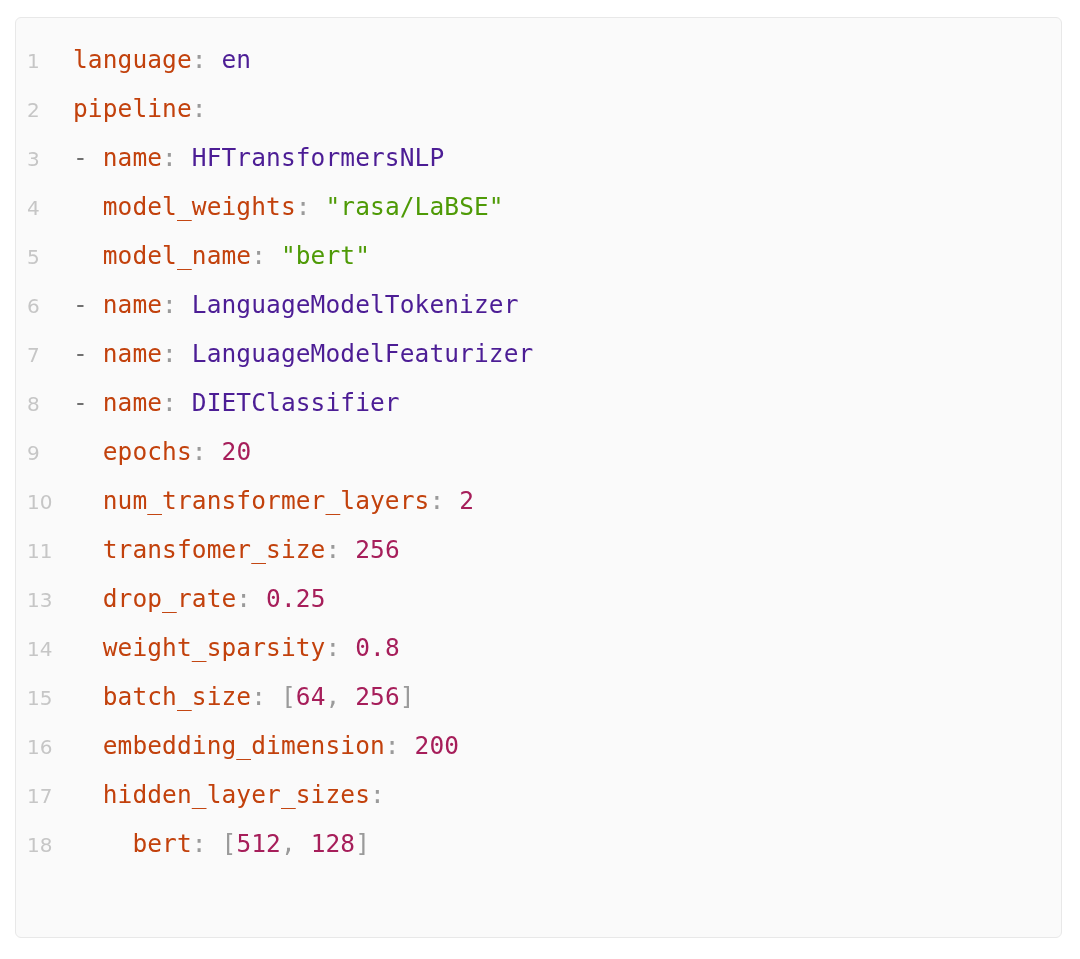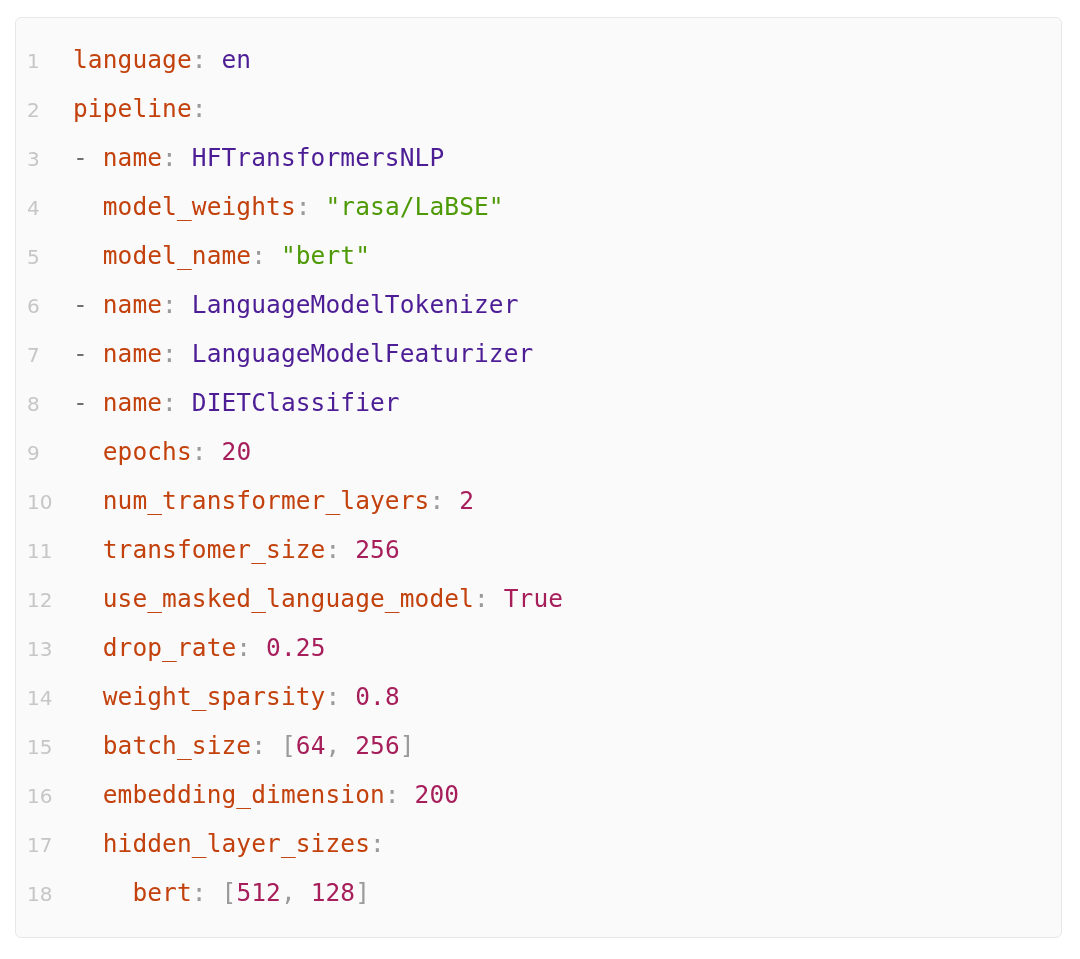--- a/index.html
+++ b/index.html
@@ -91,21 +91,20 @@
         <div class="code-line"><span class="line-no">2</span><span class="line-code"><span class="t-key">pipeline</span><span class="t-punct">:</span></span></div>
         <div class="code-line"><span class="line-no">3</span><span class="line-code"><span class="t-dash">- </span><span class="t-key">name</span><span class="t-punct">:</span><span class="t-plain"> HFTransformersNLP</span></span></div>
         <div class="code-line"><span class="line-no">4</span><span class="line-code"><span class="t-key">  model_weights</span><span class="t-punct">:</span><span class="t-plain"> </span><span class="t-string">"rasa/LaBSE"</span></span></div>
         <div class="code-line"><span class="line-no">5</span><span class="line-code"><span class="t-key">  model_name</span><span class="t-punct">:</span><span class="t-plain"> </span><span class="t-string">"bert"</span></span></div>
         <div class="code-line"><span class="line-no">6</span><span class="line-code"><span class="t-dash">- </span><span class="t-key">name</span><span class="t-punct">:</span><span class="t-plain"> LanguageModelTokenizer</span></span></div>
         <div class="code-line"><span class="line-no">7</span><span class="line-code"><span class="t-dash">- </span><span class="t-key">name</span><span class="t-punct">:</span><span class="t-plain"> LanguageModelFeaturizer</span></span></div>
         <div class="code-line"><span class="line-no">8</span><span class="line-code"><span class="t-dash">- </span><span class="t-key">name</span><span class="t-punct">:</span><span class="t-plain"> DIETClassifier</span></span></div>
         <div class="code-line"><span class="line-no">9</span><span class="line-code"><span class="t-key">  epochs</span><span class="t-punct">:</span><span class="t-plain"> </span><span class="t-num">20</span></span></div>
         <div class="code-line"><span class="line-no">10</span><span class="line-code"><span class="t-key">  num_transformer_layers</span><span class="t-punct">:</span><span class="t-plain"> </span><span class="t-num">2</span></span></div>
         <div class="code-line"><span class="line-no">11</span><span class="line-code"><span class="t-key">  transfomer_size</span><span class="t-punct">:</span><span class="t-plain"> </span><span class="t-num">256</span></span></div>
-        <div class="code-line"><span class="line-no">12</span><span class="line-code"><span class="t-key">  use_masked_language_model</span><span class="t-punct">:</span><span class="t-plain"> </span><span class="t-bool">True</span></span></div>
         <div class="code-line"><span class="line-no">13</span><span class="line-code"><span class="t-key">  drop_rate</span><span class="t-punct">:</span><span class="t-plain"> </span><span class="t-num">0.25</span></span></div>
         <div class="code-line"><span class="line-no">14</span><span class="line-code"><span class="t-key">  weight_sparsity</span><span class="t-punct">:</span><span class="t-plain"> </span><span class="t-num">0.8</span></span></div>
         <div class="code-line"><span class="line-no">15</span><span class="line-code"><span class="t-key">  batch_size</span><span class="t-punct">:</span><span class="t-plain"> </span><span class="t-punct">[</span><span class="t-num">64</span><span class="t-punct">, </span><span class="t-num">256</span><span class="t-punct">]</span></span></div>
         <div class="code-line"><span class="line-no">16</span><span class="line-code"><span class="t-key">  embedding_dimension</span><span class="t-punct">:</span><span class="t-plain"> </span><span class="t-num">200</span></span></div>
         <div class="code-line"><span class="line-no">17</span><span class="line-code"><span class="t-key">  hidden_layer_sizes</span><span class="t-punct">:</span></span></div>
         <div class="code-line"><span class="line-no">18</span><span class="line-code"><span class="t-key">    bert</span><span class="t-punct">:</span><span class="t-plain"> </span><span class="t-punct">[</span><span class="t-num">512</span><span class="t-punct">, </span><span class="t-num">128</span><span class="t-punct">]</span></span></div>
       </div>
   </div>
 </div>
 

